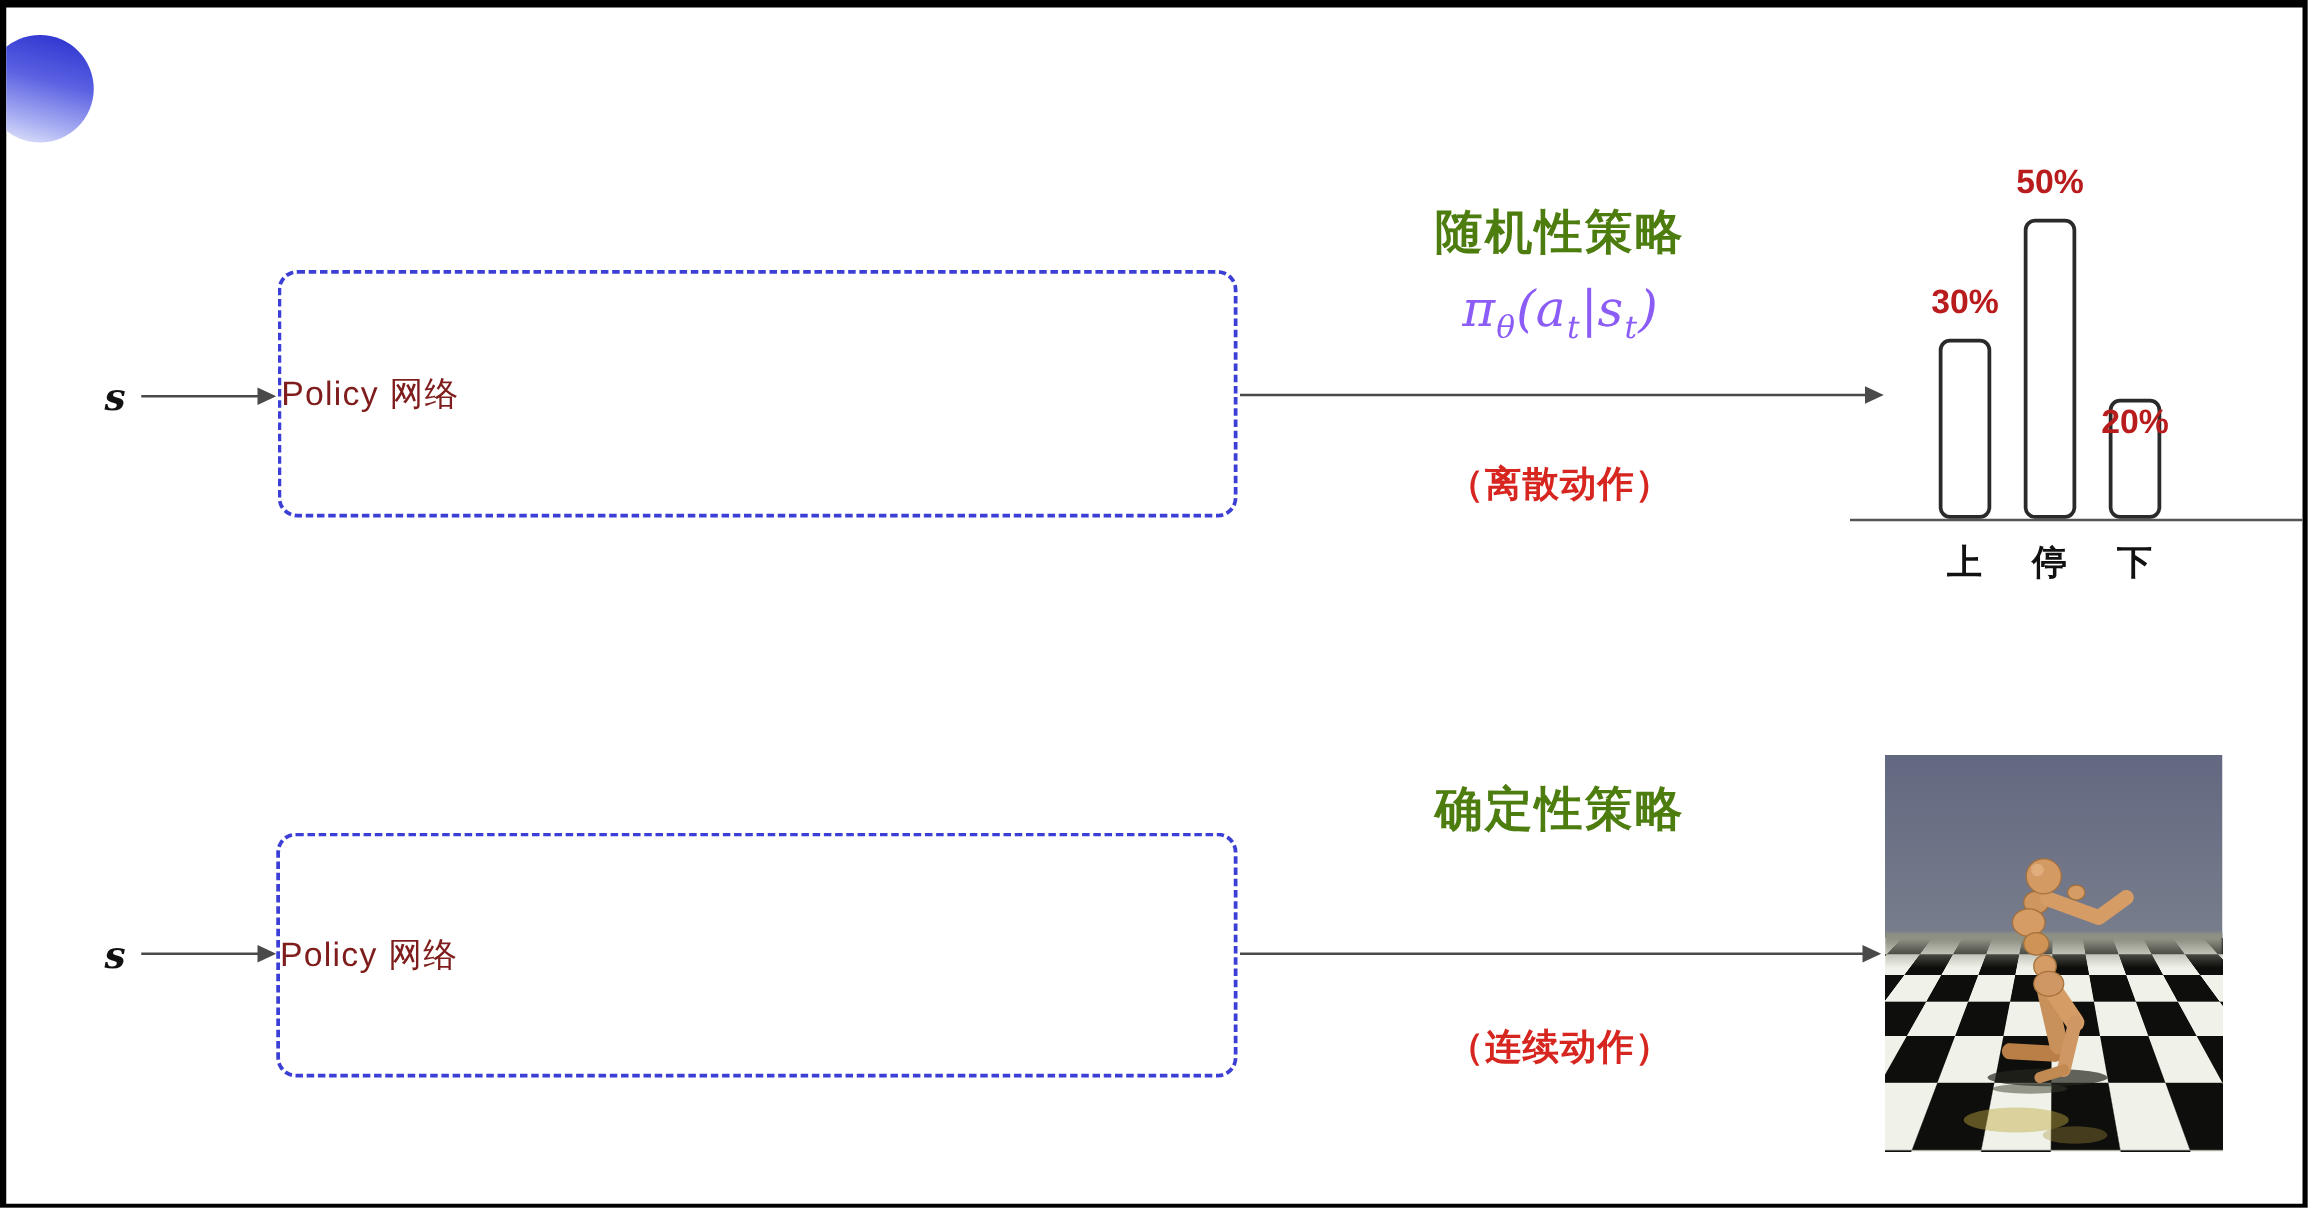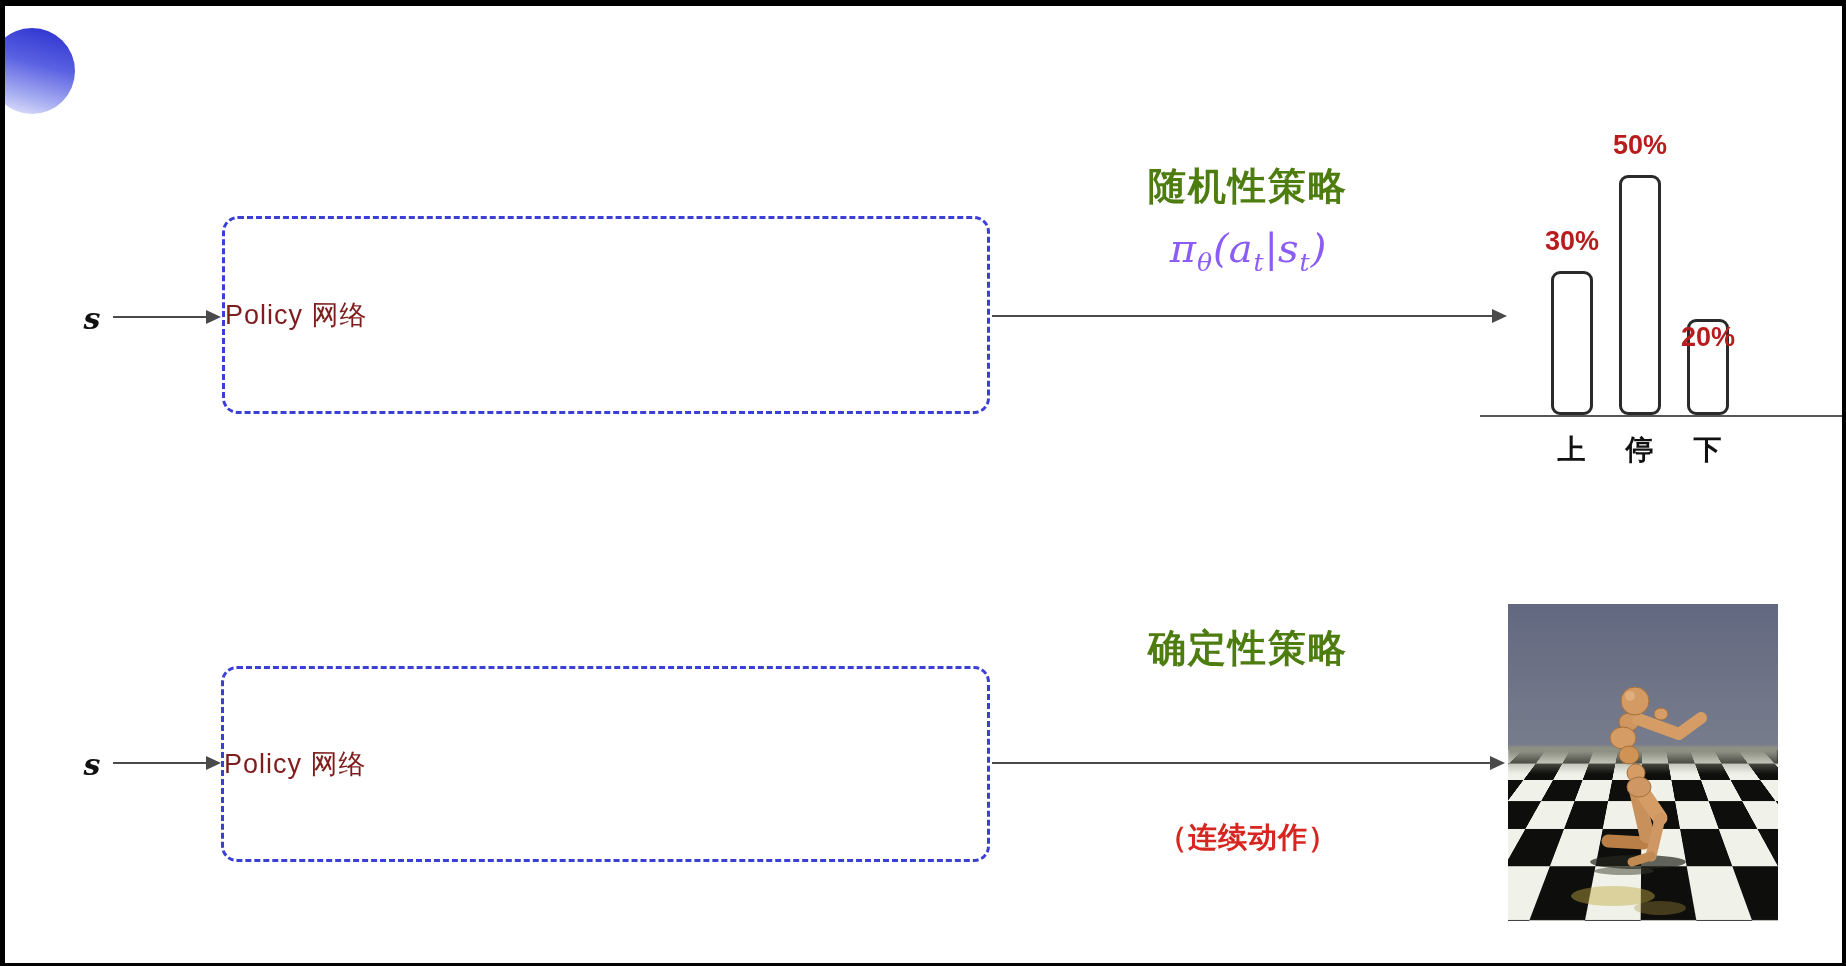--- a/index.html
+++ b/index.html
@@ -101,20 +101,21 @@
   <div class="arrow arrow-in-1"></div>
   <div class="policy-box box-1">
     <span>Policy 网络</span>
   </div>
   <div class="arrow arrow-out-1"></div>
 
   <div class="policy-col col-1">
     <div class="policy-type">随机性策略</div>
     <div class="formula"><span>π</span><span class="f-sub">θ</span><span>(a</span><span class="f-sub">t</span><span>|s</span><span class="f-sub">t</span><span>)</span></div>
   </div>
+  <div class="action-note note-1">（离散动作）</div>
 
   <div class="bar-chart">
     <div class="chart-baseline"></div>
   <div class="bar" style="left: 71px; top: 165px; height: 144px;"></div>
       <div class="bar-value" style="left: 32px; top: 120px;">30%</div>
       <div class="bar-cat" style="left: 32px; top: 325px;">上</div>
       <div class="bar" style="left: 139px; top: 69px; height: 240px;"></div>
       <div class="bar-value" style="left: 100px; top: 24px;">50%</div>
       <div class="bar-cat" style="left: 100px; top: 325px;">停</div>
       <div class="bar" style="left: 207px; top: 213px; height: 96px;"></div>

